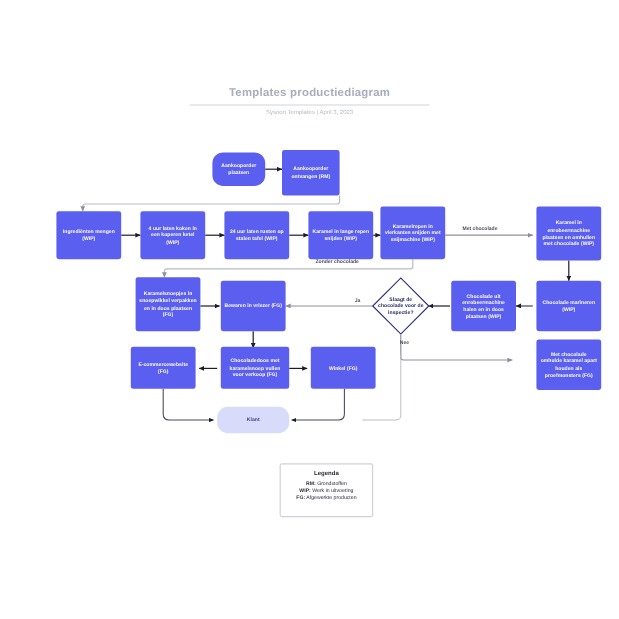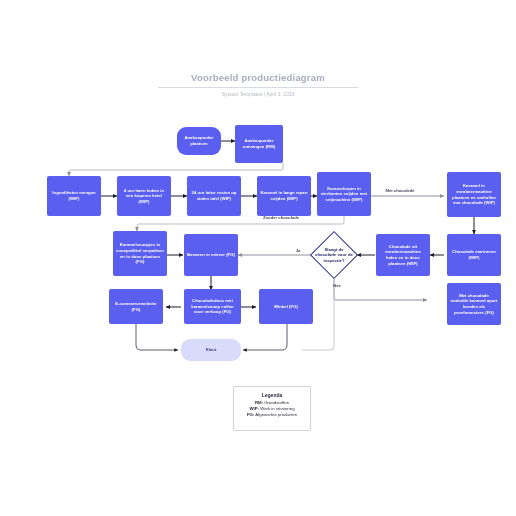--- a/index.html
+++ b/index.html
@@ -73,21 +73,21 @@
   .legend-title { font-size:5px; font-weight:bold; color:#2a2a3a; margin-bottom:2px; }
   .legend-line { font-size:4.3px; color:#2a2a3a; line-height:6px; }
   .legend-line b { font-weight:bold; }
 </style>
 </head>
 <body>
 
 <div id="canvas">
 
   <div class="title-wrap">
-    <div class="doc-title">Voorbeeld productiediagram</div>
+    <div class="doc-title">Templates productiediagram</div>
     <div class="doc-sub">Sysoon Templates  |  April 3, 2023</div>
   </div>
 
   <svg class="edges" viewBox="0 0 516 516">
     <defs>
       <marker id="arr" markerWidth="5" markerHeight="5" refX="4.2" refY="2" orient="auto">
         <path d="M0,0 L4.4,2 L0,4 z" fill="#1c1c28"></path>
       </marker>
       <marker id="arrg" markerWidth="5" markerHeight="5" refX="4.2" refY="2" orient="auto">
         <path d="M0,0 L4.4,2 L0,4 z" fill="#8f8f9c"></path>

